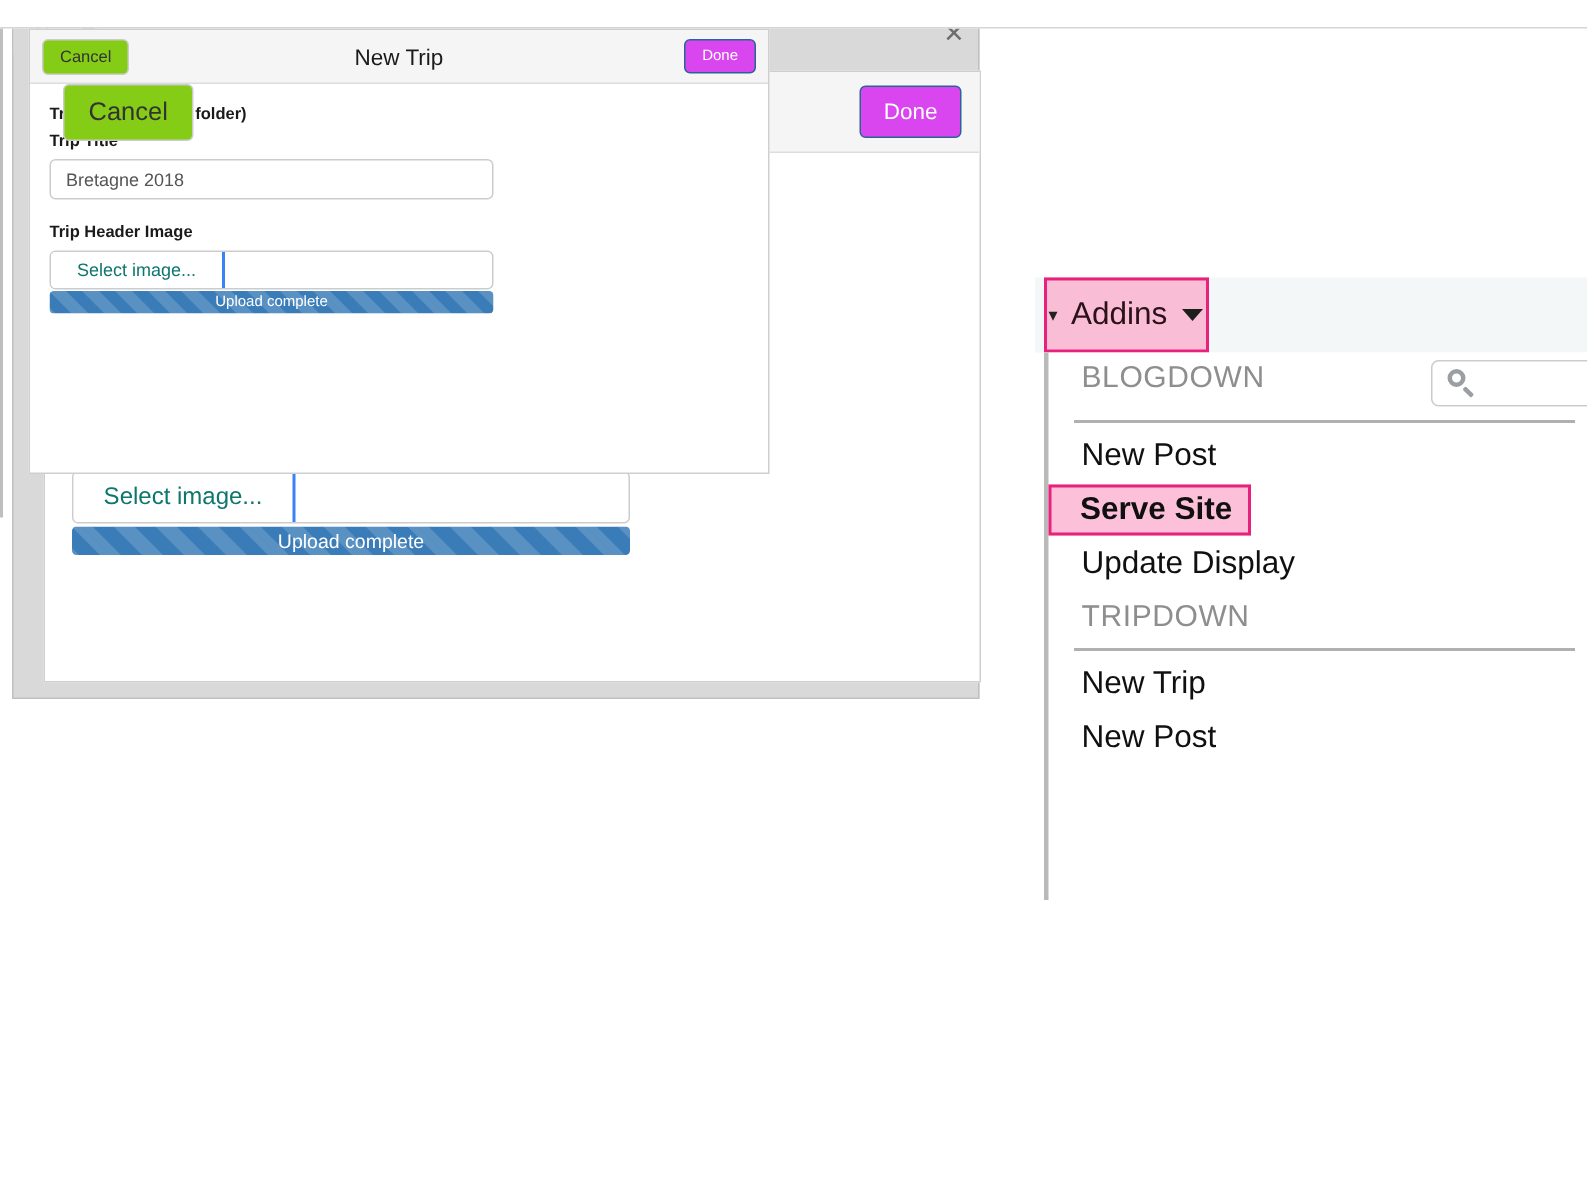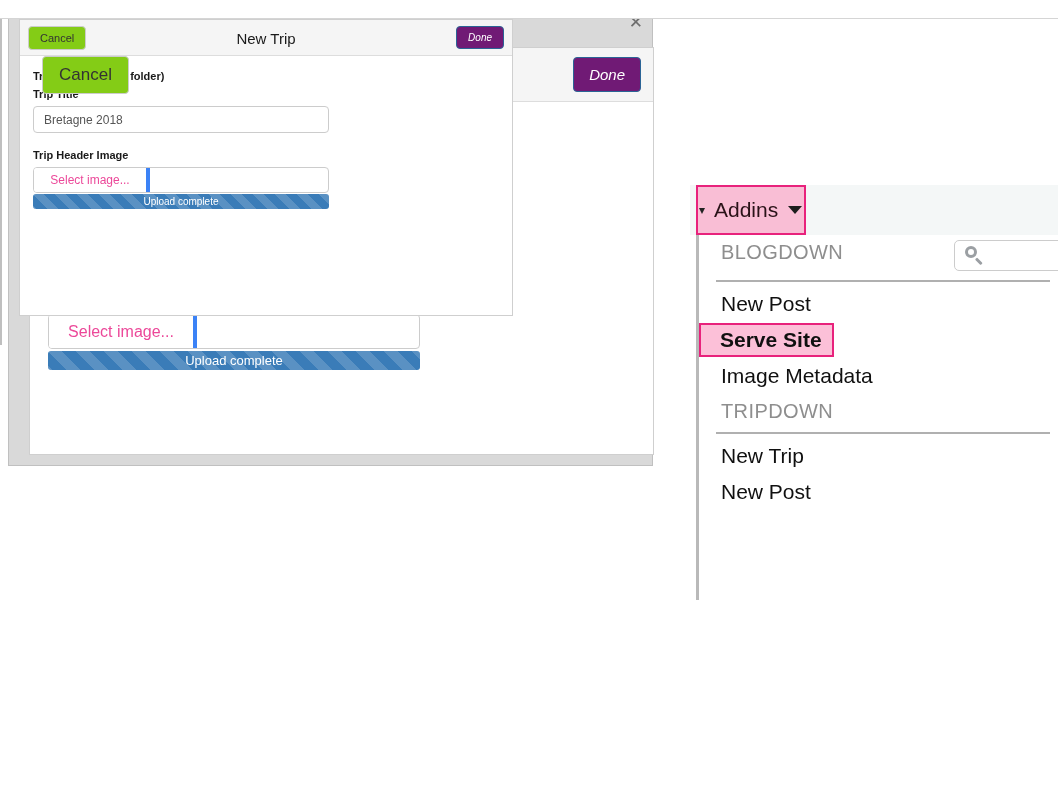--- a/index.html
+++ b/index.html
@@ -74,25 +74,24 @@
     cursor: pointer;
     white-space: nowrap;
   }
   .btn-default {
     background: #84cc16;
     border: 1px solid #cccccc;
     border-radius: 4px;
     color: #333333;
   }
   .btn-primary {
-    background: #701a75;
+    background: #d946ef;
     border: 1px solid #2a6496;
     border-radius: 4px;
     color: #ffffff;
-    font-style: italic;
   }
 
   .field-label {
     font-weight: bold;
     color: #1a1a1a;
   }
   .text-input {
     box-sizing: border-box;
     background: #ffffff;
     border: 1px solid #cccccc;
@@ -103,25 +102,25 @@
   }
   .file-row {
     display: flex;
     box-sizing: border-box;
     border: 1px solid #cccccc;
     border-radius: 4px;
     overflow: hidden;
   }
   .file-btn {
     background: #ffffff;
-    color: #ec4899;
+    color: #0f766e;
     display: flex;
     align-items: center;
     justify-content: center;
-    border-right: 4px solid #3b82f6;
+    border-right: 2px solid #3b82f6;
     box-sizing: border-box;
     cursor: pointer;
   }
   .file-name {
     background: #eeeeee;
     color: #555555;
     flex: 1;
     display: flex;
     align-items: center;
     box-sizing: border-box;
@@ -480,21 +479,21 @@
             <span class="handle"></span>
         </span>
       </div>
     </div>
     <div class="menu-sep"></div>
 
     <div class="menu-item">New Post</div>
     <div class="menu-item-wrap marked-wrap">
       <div class="menu-item marked">Serve Site</div>
     </div>
-    <div class="menu-item">Image Metadata</div>
+    <div class="menu-item">Update Display</div>
 
     <div class="menu-section">TRIPDOWN</div>
     <div class="menu-sep"></div>
 
     <div class="menu-item">New Trip</div>
     <div class="menu-item">New Post</div>
   </div>
 </div>
 
 </body></html>

